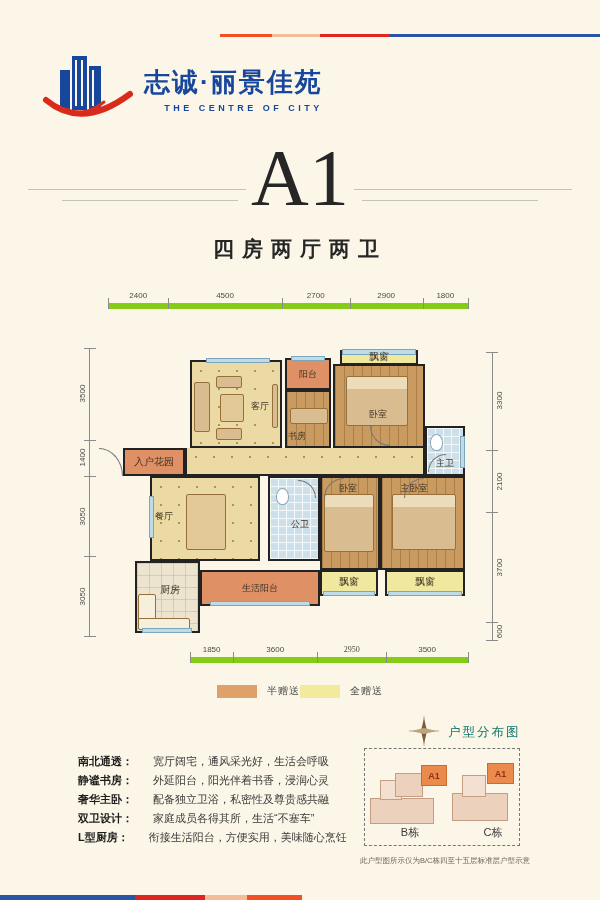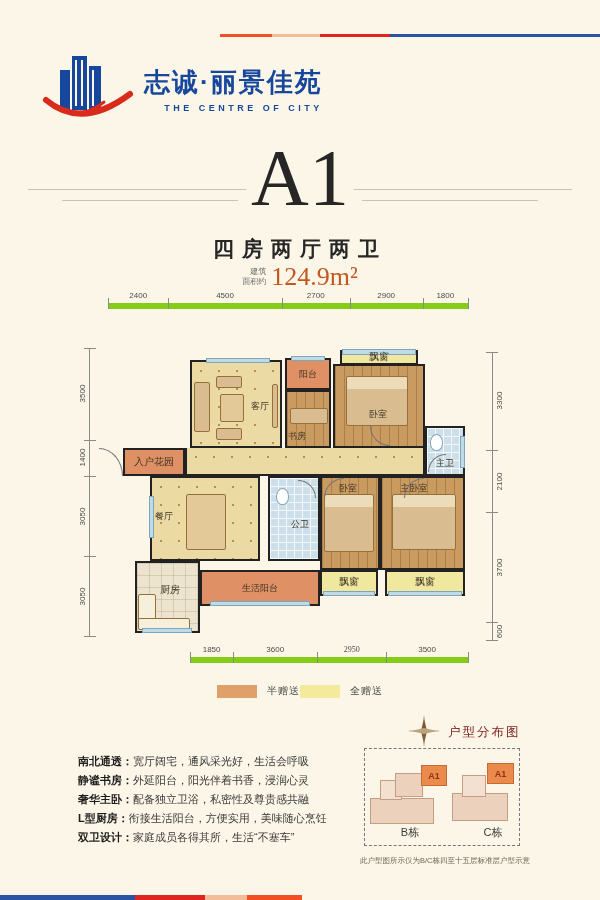--- a/index.html
+++ b/index.html
@@ -66,25 +66,25 @@
   .legend-label{font-size:10px;color:#4a4a4a;letter-spacing:1px;}
 
   
   .analysis{position:absolute;left:78px;top:738px;width:290px;}
   .a-head{display:flex;align-items:baseline;}
   .a-title{font-size:22px;font-weight:bold;color:#262626;letter-spacing:2px;}
   .a-title-en{font-size:8px;color:#666;letter-spacing:1.5px;margin-left:8px;}
   .a-items{margin-top:14px;}
   .a-item{font-size:11px;line-height:19px;white-space:nowrap;}
   .a-term{font-weight:bold;color:#1d1d1d;}
-  .a-desc{color:#3a3a3a;}
+  .a-desc{color:#3a3a3a;margin-left:20px;}
 
   
   .dist{position:absolute;left:360px;top:712px;width:170px;}
-  .dist-title{position:absolute;left:88px;top:12px;font-size:12.5px;color:#7f1d1d;letter-spacing:2px;}
+  .dist-title{position:absolute;left:88px;top:12px;font-size:12.5px;color:#0f766e;letter-spacing:2px;}
   .dist-box{position:absolute;left:4px;top:36px;width:156px;height:98px;border:1px dashed #777;box-sizing:border-box;}
   .bld{position:absolute;background:#ecd2bd;border:1px solid #c49e82;box-sizing:border-box;}
   .bld.lt{background:#f4e0d0;}
   .bld.a1{background:#ea8a4d;border-color:#c96a30;display:flex;align-items:center;justify-content:center;
     font-size:9px;font-weight:bold;color:#8d3310;}
   .bld-label{position:absolute;font-size:11px;color:#3b3b3b;text-align:center;}
   .dist-note{position:absolute;left:-10px;top:144px;width:190px;text-align:center;font-size:7.5px;color:#6e6554;}
 </style>
 </head>
 <body>
@@ -114,27 +114,20 @@
       <div class="brand-tagline">THE CENTRE OF CITY</div>
     </div>
   </div>
 
   <div class="dec-line" style="left:28px;top:189px;width:218px;"></div>
   <div class="dec-line" style="left:62px;top:200px;width:176px;"></div>
   <div class="dec-line" style="left:354px;top:189px;width:218px;"></div>
   <div class="dec-line" style="left:362px;top:200px;width:176px;"></div>
   <div class="unit-title">A1</div>
   <div class="subtitle">四房两厅两卫</div>
-  <div class="area-row">
-    <div class="area-label">
-      <div>建筑</div>
-      <div>面积约</div>
-    </div>
-    <div class="area-value">124.9m²</div>
-  </div>
 
   <div class="dim-row" style="left:108px;top:291px;width:360px;">
     <div class="seg" style="flex-grow:2400;"><span>2400</span></div>
     <div class="seg" style="flex-grow:4500;"><span>4500</span></div>
     <div class="seg" style="flex-grow:2700;"><span>2700</span></div>
     <div class="seg" style="flex-grow:2900;"><span>2900</span></div>
     <div class="seg" style="flex-grow:1800;"><span>1800</span></div>
   </div>
 
   <div class="dim-col dim-col-l" style="left:76px;top:348px;height:288px;">
@@ -251,22 +244,22 @@
       <span class="legend-swatch" style="background:#f3ea9c;"></span>
       <span class="legend-label">全赠送</span>
     </div>
   </div>
 
   <div class="analysis">
     <div class="a-items">
       <div class="a-item"><span class="a-term">南北通透：</span><span class="a-desc">宽厅阔宅，通风采光好，生活会呼吸</span></div>
       <div class="a-item"><span class="a-term">静谧书房：</span><span class="a-desc">外延阳台，阳光伴着书香，浸润心灵</span></div>
       <div class="a-item"><span class="a-term">奢华主卧：</span><span class="a-desc">配备独立卫浴，私密性及尊贵感共融</span></div>
+      <div class="a-item"><span class="a-term">双卫设计：</span><span class="a-desc">家庭成员各得其所，生活“不塞车”</span></div>
       <div class="a-item"><span class="a-term">L型厨房：</span><span class="a-desc">衔接生活阳台，方便实用，美味随心烹饪</span></div>
-      <div class="a-item"><span class="a-term">双卫设计：</span><span class="a-desc">家庭成员各得其所，生活“不塞车”</span></div>
     </div>
   </div>
 
   <div class="dist">
     <svg width="30" height="30" viewBox="0 0 30 30" style="position:absolute;left:49px;top:4px;">
       <line x1="15" y1="0" x2="15" y2="30" stroke="#9a7b52" stroke-width="0.6"></line>
       <line x1="0" y1="15" x2="30" y2="15" stroke="#9a7b52" stroke-width="0.6"></line>
       <path d="M15,2 L18,15 L15,28 L12,15 Z" fill="#7c5d38"></path>
       <path d="M2,15 L15,12 L28,15 L15,18 Z" fill="#bba57e"></path>
     </svg>

